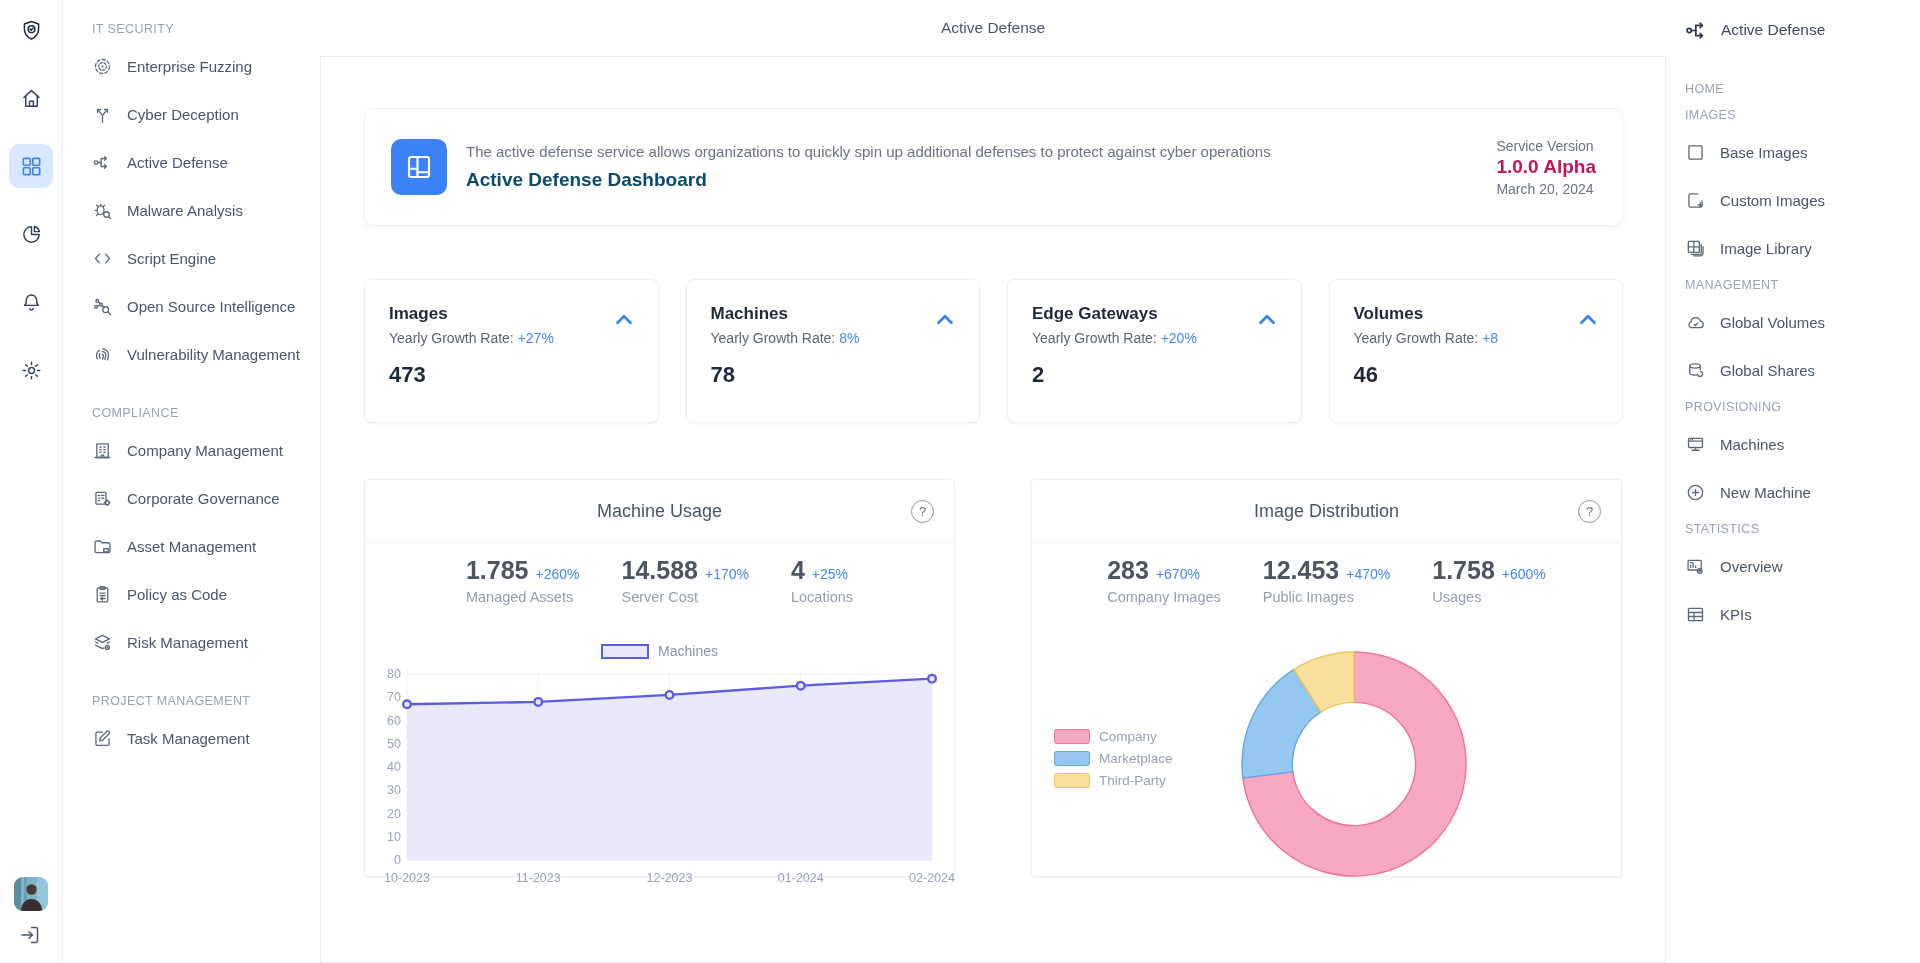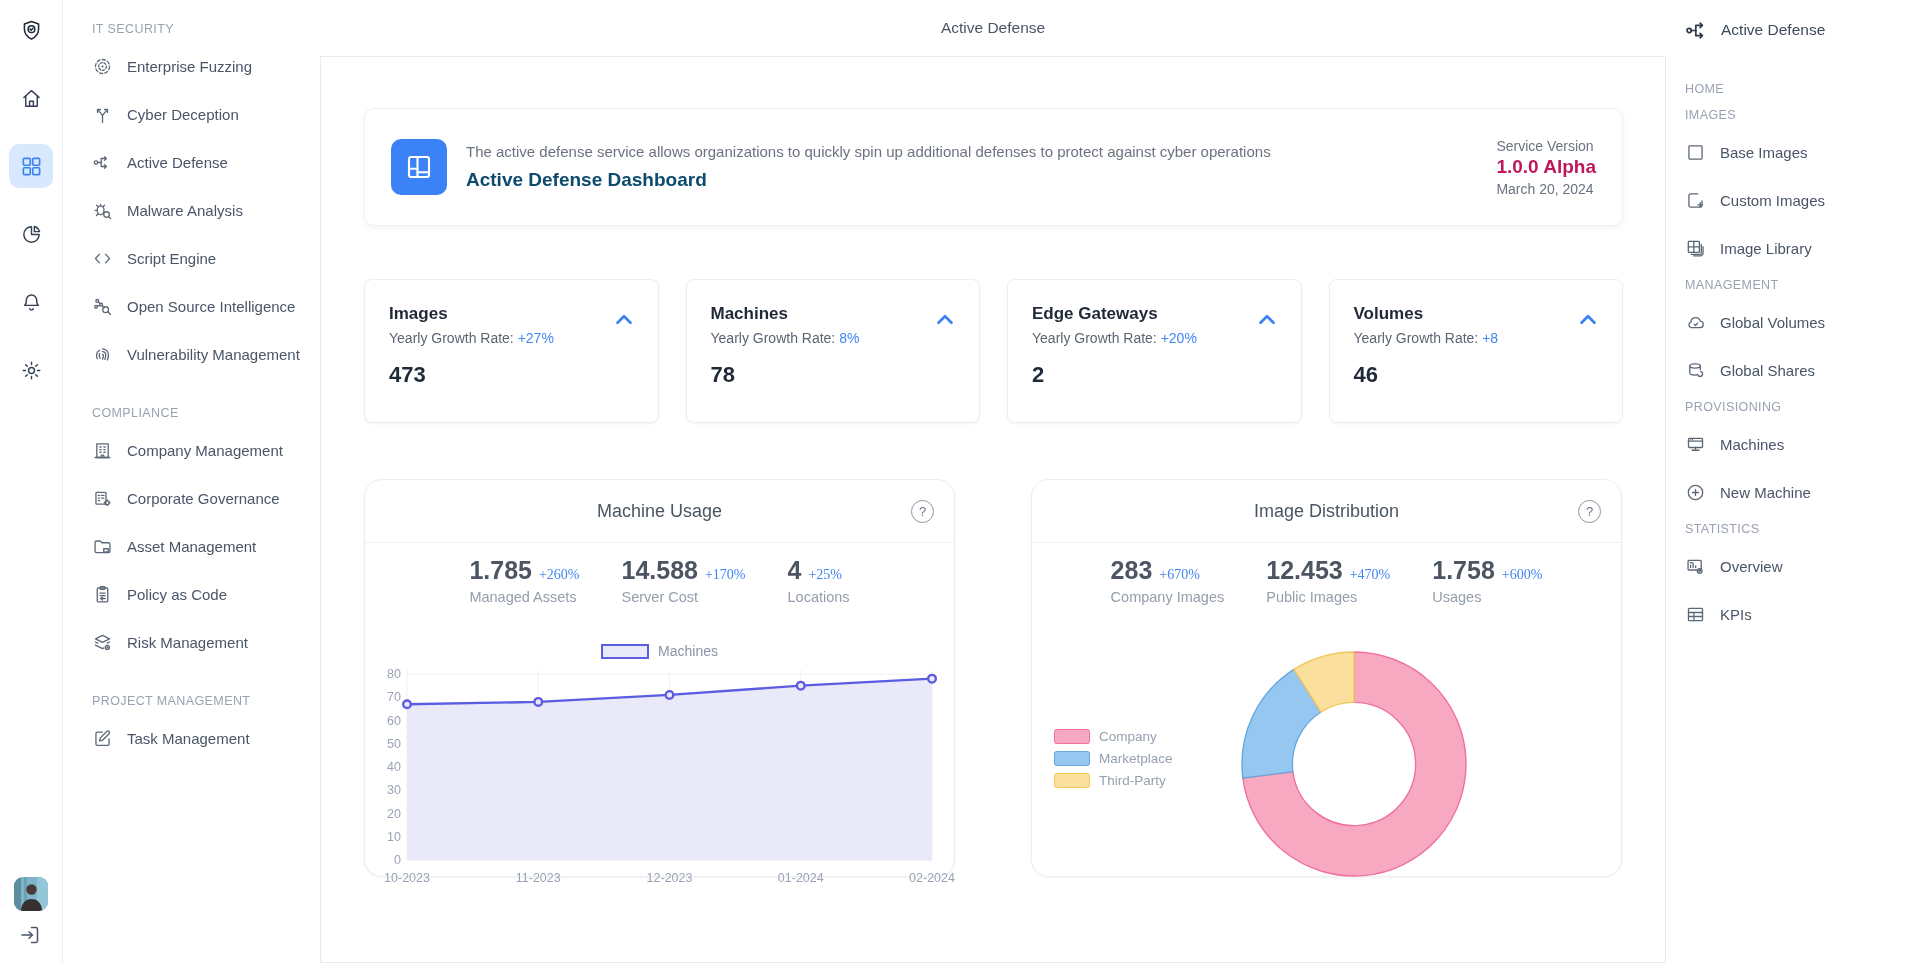--- a/index.html
+++ b/index.html
@@ -62,31 +62,31 @@
   .stat-card .t { font-size:17px; font-weight:bold; color:#1f2937; }
   .stat-card .g { font-size:14px; color:#5c6472; margin-top:6px; }
   .stat-card .g .v { color:#4285f4; }
   .stat-card .n { font-size:22px; font-weight:bold; color:#1f2937; margin-top:16px; }
   .stat-card .chev { position:absolute; right:22px; top:28px; width:24px; height:24px; color:#3b82f6;
     cursor:pointer; }
   .stat-card .chev svg { width:24px; height:24px; }
 
   
   .charts-row { position:absolute; left:43px; top:422px; width:1259px; display:flex; gap:76px; }
-  .chart-card { width:591px; height:398px; background:#fff; border:1px solid #edeef2; border-radius:18px;
+  .chart-card { width:591px; height:398px; background:#fff; border:1px solid #edeef2; border-radius:4px;
     box-shadow:0 1px 3px rgba(16,24,40,.05); position:relative; }
   .cc-head { height:63px; border-bottom:1px solid #f0f1f4; display:flex; align-items:center;
     justify-content:center; font-size:18px; color:#4a5563; position:relative; }
   .cc-help { position:absolute; right:20px; top:20px; width:23px; height:23px; border:1.5px solid #8d96a4;
     border-radius:50%; color:#6b7280; font-size:13px; display:flex; align-items:center; justify-content:center;
     cursor:pointer; }
   .cc-stats { position:absolute; left:0; top:76px; width:100%; display:flex; justify-content:center;
     gap:42px; }
   .cc-stat .val { font-size:25px; font-weight:bold; color:#4d5562; }
-  .cc-stat .delta { font-size:14px; color:#4285f4; margin-left:7px; font-weight:normal;font-family:Liberation Serif, serif; }
+  .cc-stat .delta { font-size:14px; color:#4285f4; margin-left:7px; font-weight:normal; }
   .cc-stat .lab { font-size:14.5px; color:#939dac; margin-top:4px; }
   .cc-legend { position:absolute; left:0; top:163px; width:100%; display:flex; justify-content:center;
     align-items:center; gap:9px; }
   .cc-legend .box { width:48px; height:15px; border:2px solid #5b5ce2; background:#e9e9f9; }
   .cc-legend .lt { font-size:14px; color:#8a94a6; }
   .cc-plot { position:absolute; left:0; top:130px; }
 
   .donut-legend { position:absolute; left:22px; top:249px; }
   .dl-row { display:flex; align-items:center; margin-bottom:7px; height:15px; cursor:pointer; }
   .dl-box { width:36px; height:15px; border-radius:2.5px; border:1.5px solid transparent; }

